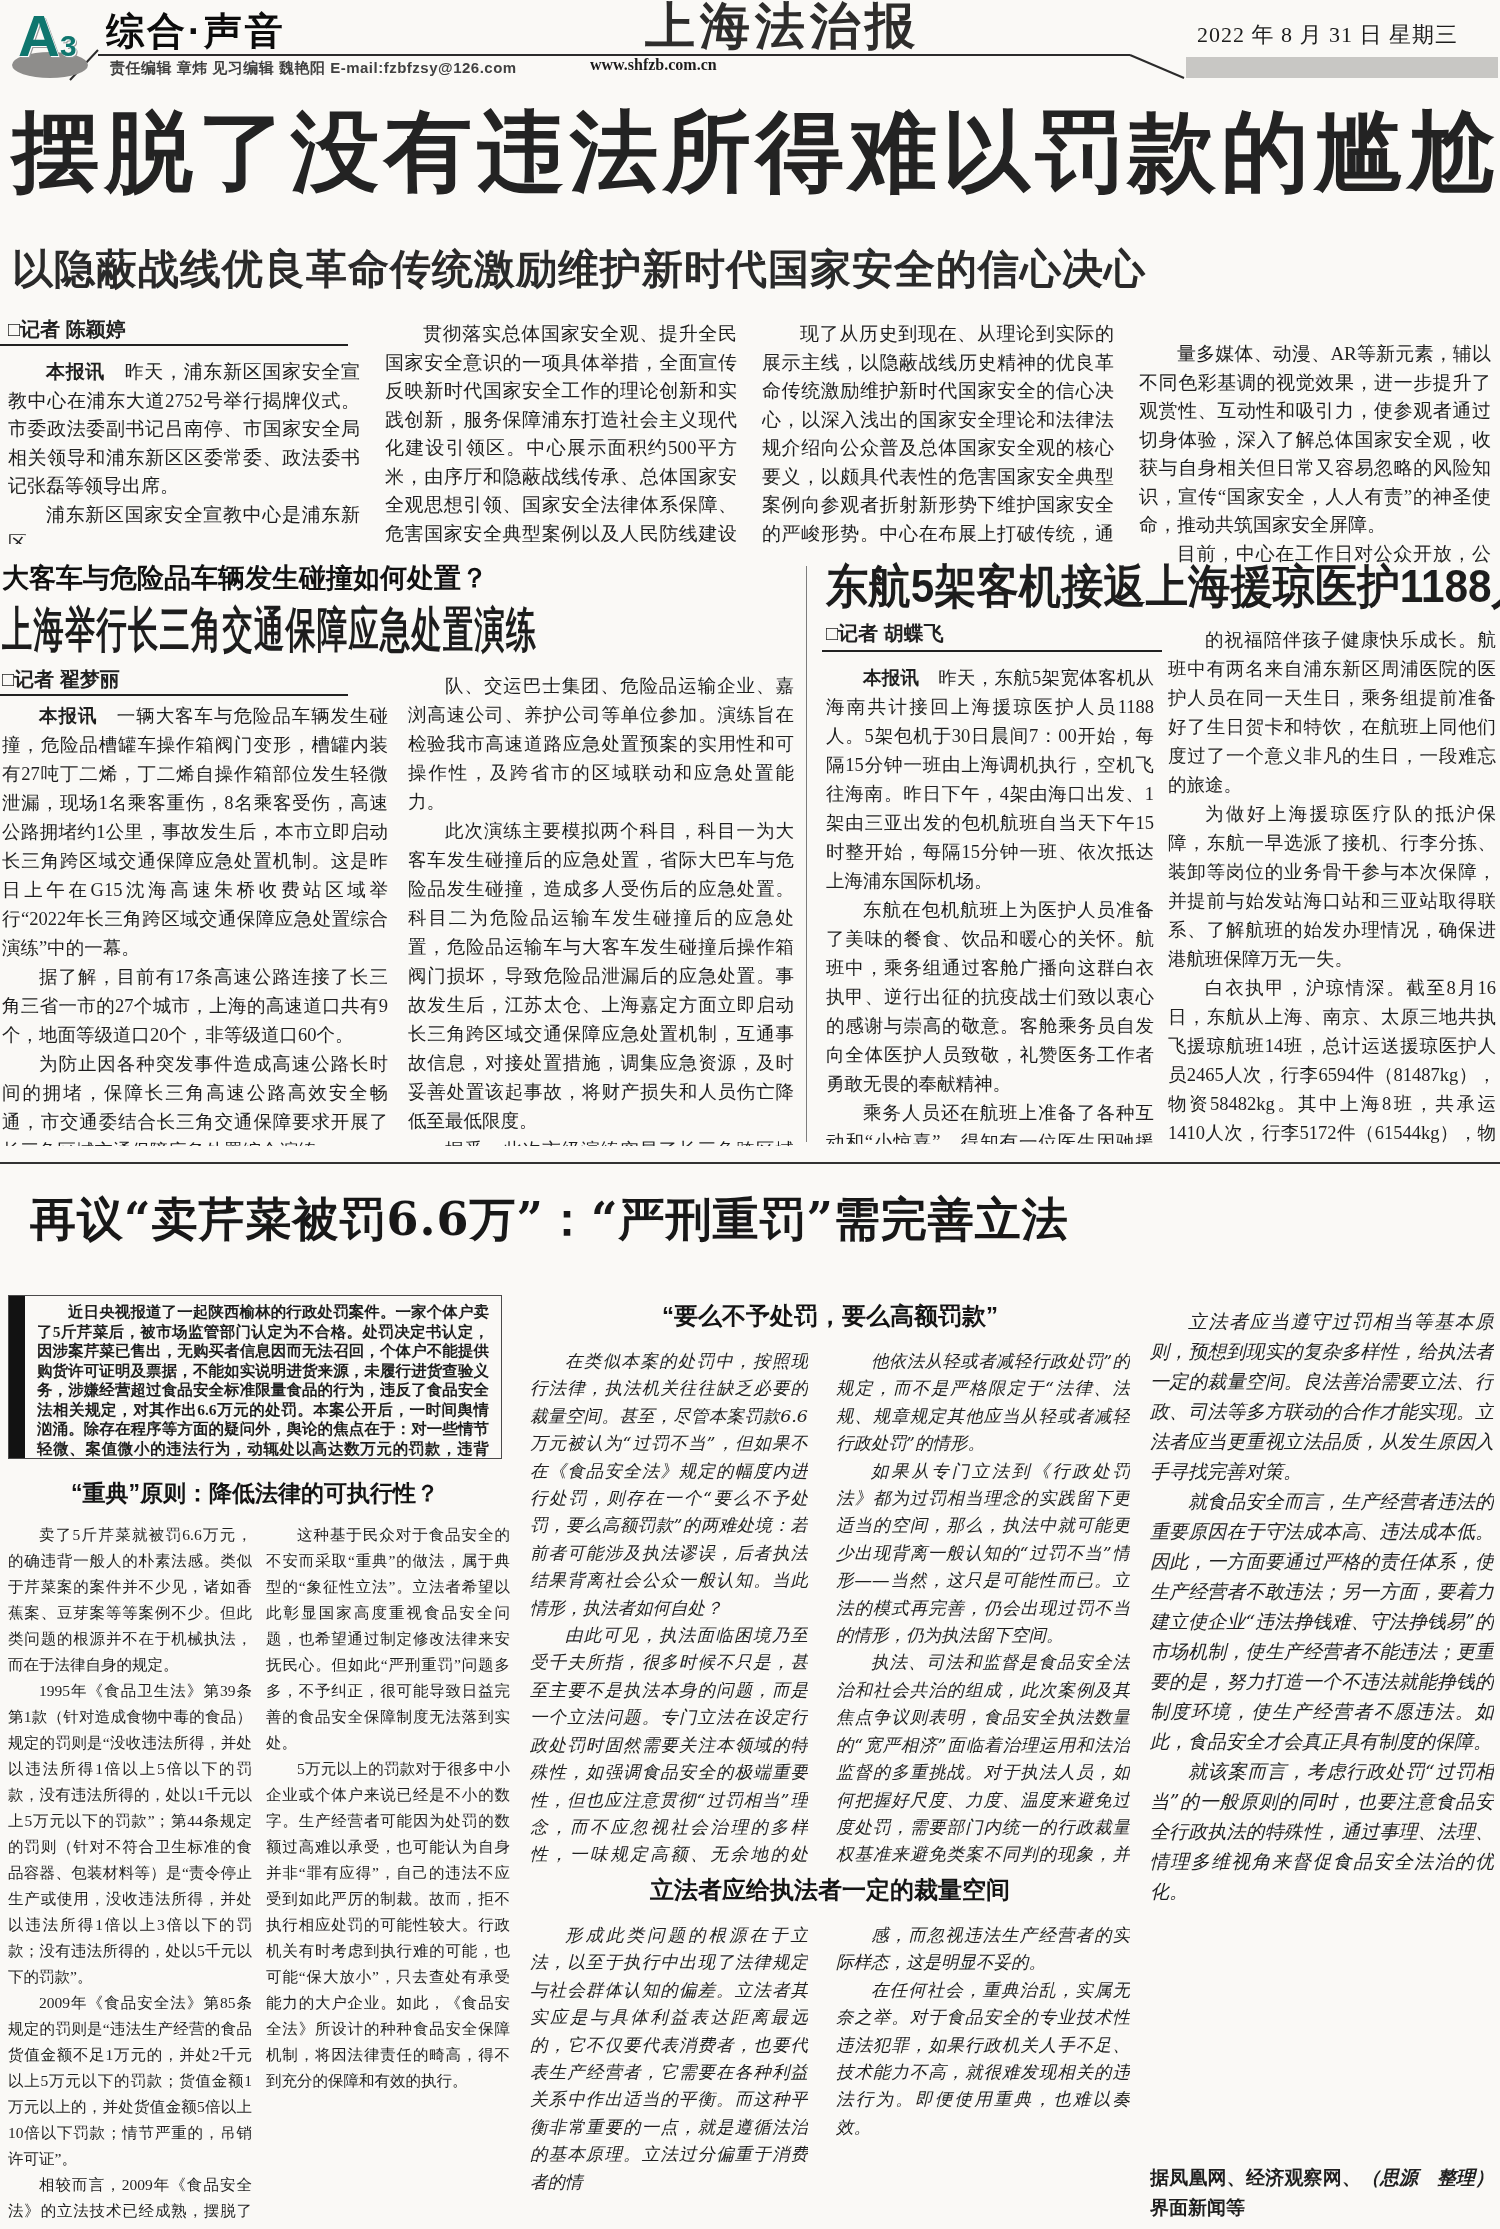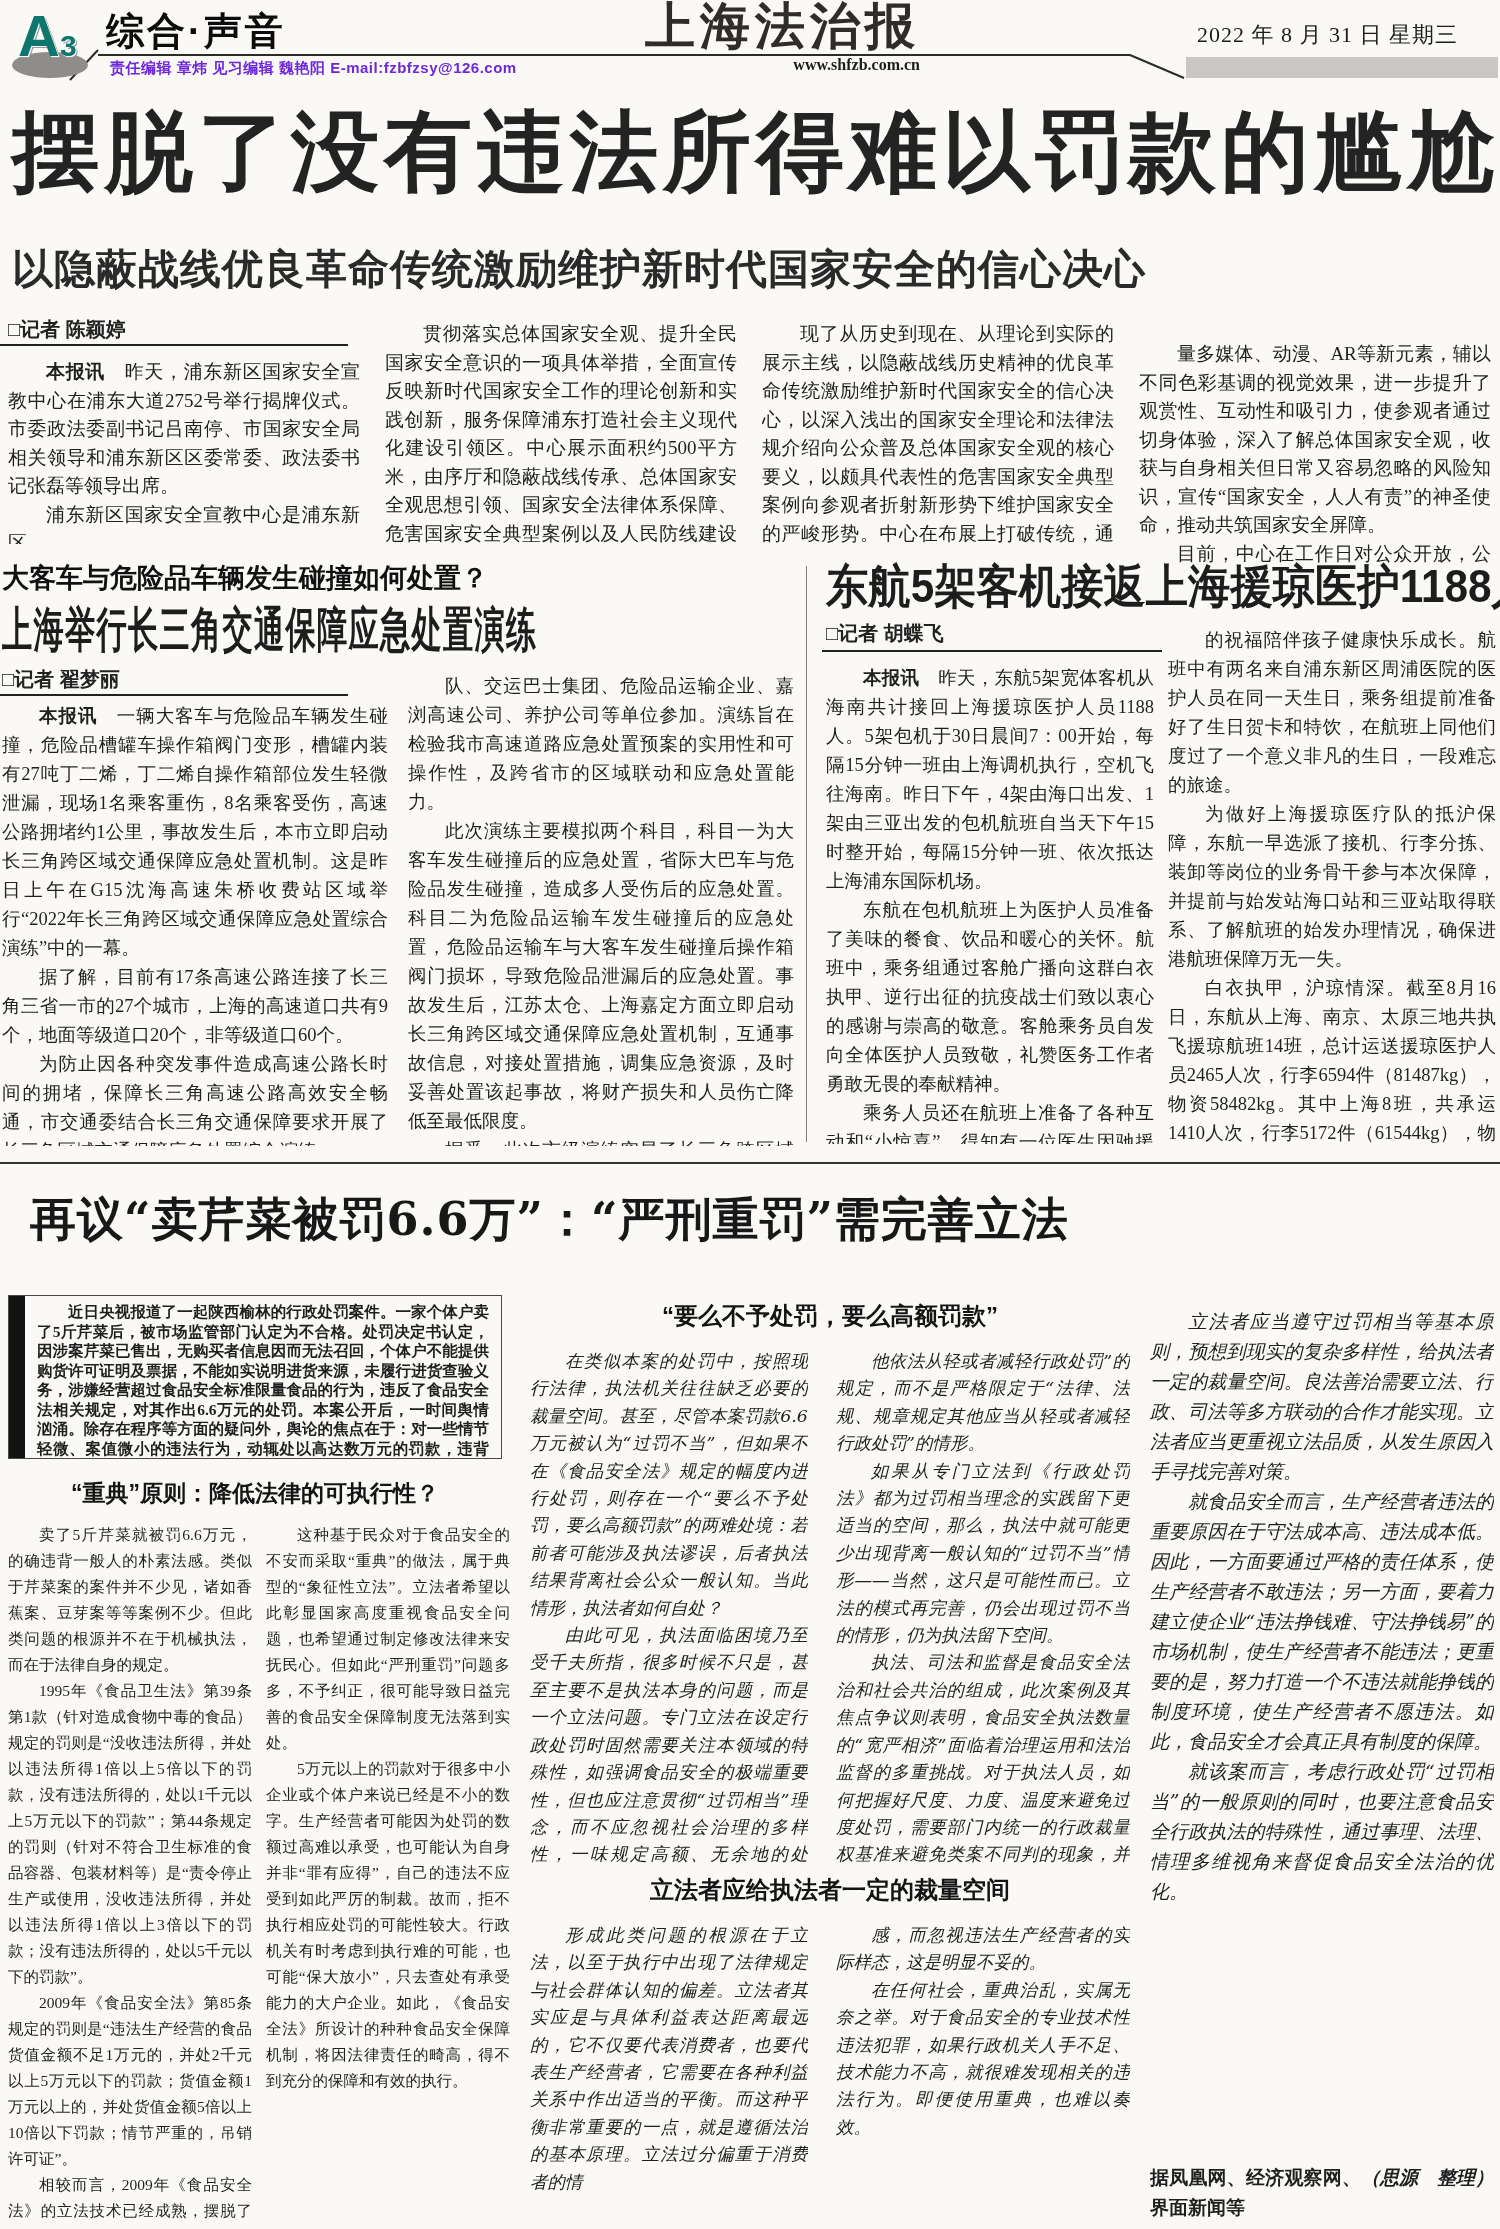--- a/index.html
+++ b/index.html
@@ -14,27 +14,27 @@
   .badge{position:absolute;left:12px;top:6px;width:86px;height:72px;}
   .badge-ellipse{position:absolute;left:0;top:46px;width:76px;height:26px;background:#8e8d8b;border-radius:50%;}
   .badge-text{position:absolute;left:6px;top:-4px;font-family:"Liberation Sans",sans-serif;font-weight:900;
               color:#0f766e;text-shadow:1px 1px 0 #fff,2px 2px 0 #9a9a9a;}
   .badge-letter{font-size:58px;}
   .badge-number{font-size:30px;}
   .section-name{position:absolute;left:106px;top:6px;font:900 38px "Liberation Sans",sans-serif;
                 color:#0c0c0c;letter-spacing:3px;}
   .masthead{position:absolute;left:590px;top:0px;width:330px;text-align:right;
             font:900 50px/52px "DejaVu Serif",serif;letter-spacing:5px;color:#2e2d2c;}
-  .website{position:absolute;left:590px;top:56px;width:330px;text-align:right;
+  .website{position:absolute;left:590px;top:56px;width:330px;text-align:left;
            font-weight:bold;font-size:16px;color:#1c1c1c;}
   .date-line{position:absolute;right:42px;top:20px;font-size:22px;color:#1c1c1c;letter-spacing:1px;}
   .header-gray{position:absolute;left:1186px;top:57px;width:312px;height:21px;background:#c8c7c4;}
   .header-lines{position:absolute;left:0;top:0;}
   .editors{position:absolute;left:110px;top:59px;font:bold 15px "Liberation Sans",sans-serif;
-           color:#6d28d9;letter-spacing:.5px;}
+           color:#404040;letter-spacing:.5px;}
 
   
   .a1-headline{position:absolute;left:12px;top:96px;font:900 88px/112px "Liberation Sans",sans-serif;
                color:#232323;letter-spacing:5px;white-space:nowrap;}
   .a1-subhead{position:absolute;left:12px;top:242px;font:800 41px "Liberation Sans",sans-serif;
               color:#2a2a2a;letter-spacing:1px;white-space:nowrap;}
   .byline{position:absolute;font:bold 20px "Liberation Sans",sans-serif;color:#222;}
   .rule{position:absolute;background:#222;height:2px;}
   .a1-col{width:352px;font-size:19px;line-height:28.5px;}
   .a1-c1{left:8px;top:358px;height:186px;}

